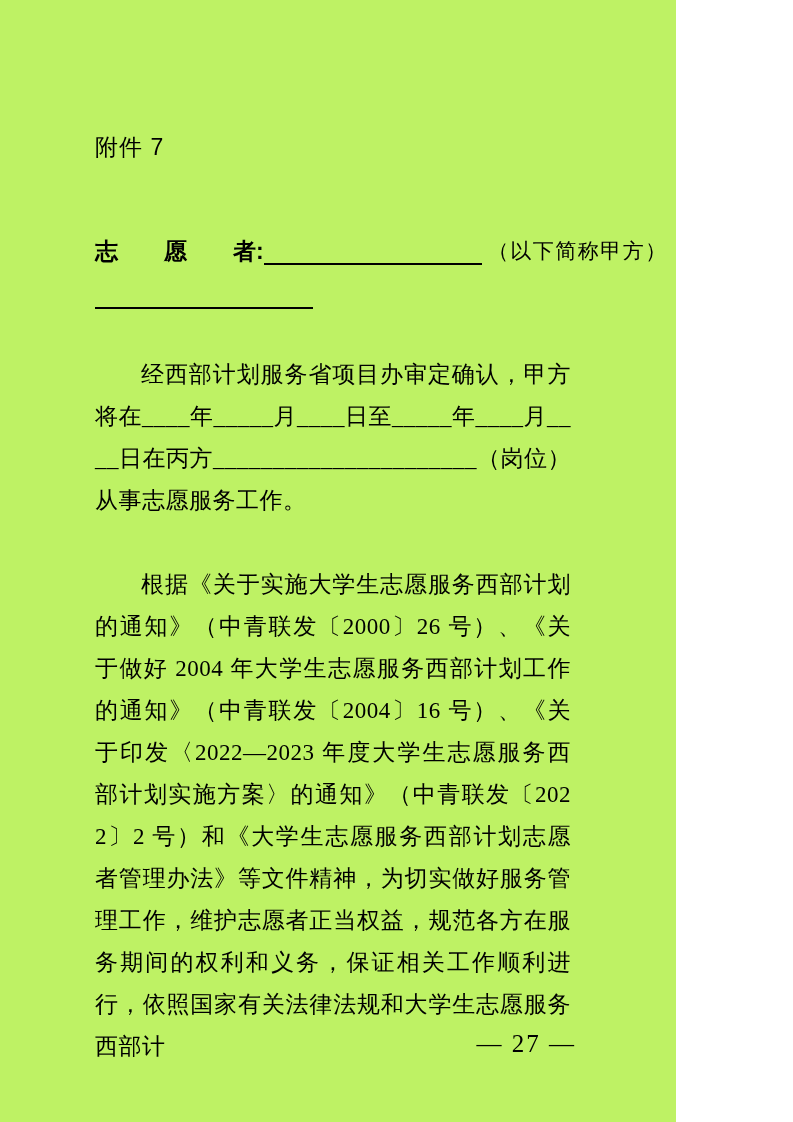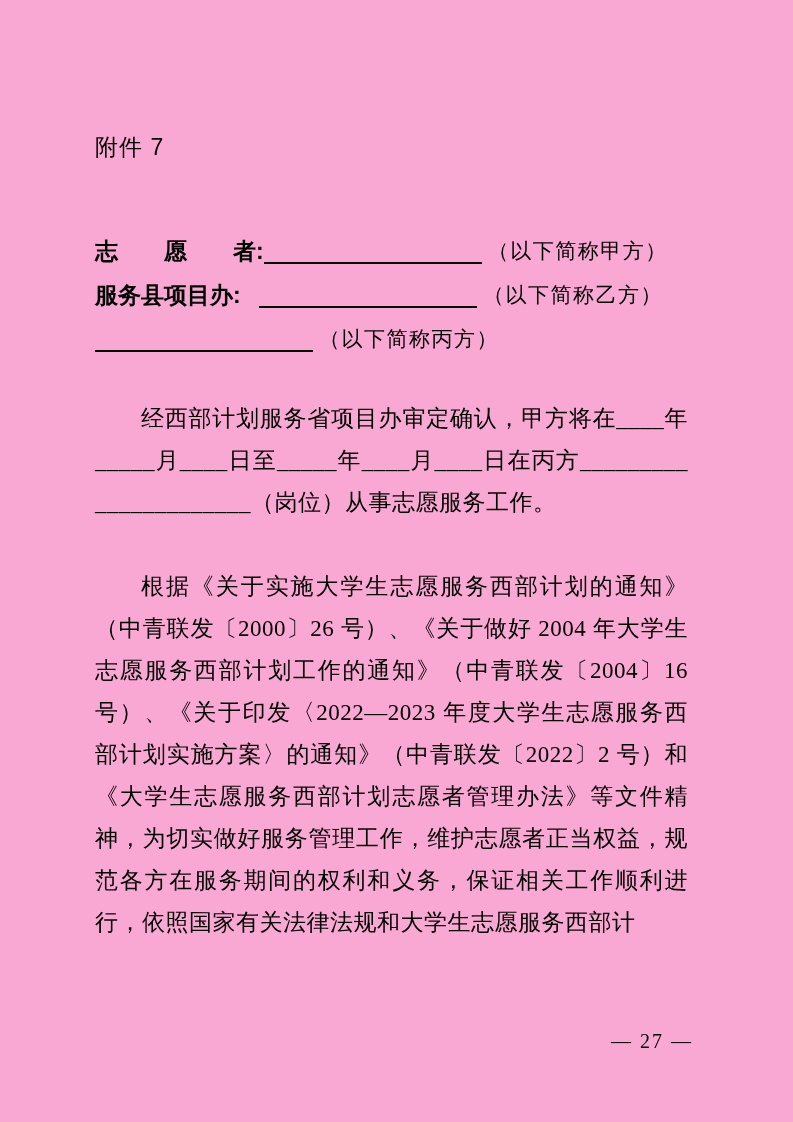--- a/index.html
+++ b/index.html
@@ -2,23 +2,23 @@
 <html lang="zh"><head>
 <meta charset="utf-8">
 <style>
   html, body {
     margin: 0;
     padding: 0;
     background: #ffffff;
   }
   .page {
     position: relative;
-    width: 793px;
+    width: 676px;
     height: 1122px;
-    background: #f9a8d4;
+    background: #bef264;
     color: #000000;
     overflow: hidden;
     font-family: "Liberation Serif", "DejaVu Serif", serif;
   }
   .attachment {
     margin: 132px 0 0 95px;
     font-family: "Liberation Sans", "DejaVu Sans", sans-serif;
     font-size: 23px;
     line-height: 30px;
     font-weight: 500;
@@ -31,21 +31,21 @@
     font-size: 31px;
     line-height: 44px;
     font-weight: 700;
     letter-spacing: 1px;
   }
   .parties {
     margin: 74px 93px 0 95px;
   }
   .party-row {
     display: flex;
-    align-items: flex-start;
+    align-items: center;
     height: 30px;
     margin-bottom: 14px;
   }
   .party-label {
     flex: 0 0 auto;
     min-width: 164px;
     font-family: "Liberation Sans", "DejaVu Sans", sans-serif;
     font-size: 23px;
     font-weight: 700;
     line-height: 30px;
@@ -80,50 +80,44 @@
   .para-first {
     margin-top: 44px;
   }
   .para-gap {
     margin-top: 42px;
   }
   .page-number {
     position: absolute;
     top: 1030px;
     right: 100px;
-    font-size: 20px;
+    font-size: 25px;
     letter-spacing: 2px;
     white-space: nowrap;
   }
 </style>
 </head>
 <body>
 
 <div class="page">
 
   <div class="attachment">附件 7</div>
 
 
   <div class="parties">
 
     <div class="party-row">
       <span class="party-label">志　　愿　　者:</span>
       <span class="party-blank"></span>
       <span class="party-suffix">（以下简称甲方）</span>
     </div>
 
-    <div class="party-row">
-      <span class="party-label">服务县项目办:</span>
-      <span class="party-blank"></span>
-      <span class="party-suffix">（以下简称乙方）</span>
-    </div>
 
     <div class="party-row">
       <span class="party-blank"></span>
-      <span class="party-suffix">（以下简称丙方）</span>
     </div>
 
   </div>
 
   <div class="bodytext">
     <p class="para para-first">经西部计划服务省项目办审定确认，甲方将在____年_____月____日至_____年____月____日在丙方______________________（岗位）从事志愿服务工作。</p>
     <p class="para para-gap">根据《关于实施大学生志愿服务西部计划的通知》（中青联发〔2000〕26 号）、《关于做好 2004 年大学生志愿服务西部计划工作的通知》（中青联发〔2004〕16 号）、《关于印发〈2022—2023 年度大学生志愿服务西部计划实施方案〉的通知》（中青联发〔2022〕2 号）和《大学生志愿服务西部计划志愿者管理办法》等文件精神，为切实做好服务管理工作，维护志愿者正当权益，规范各方在服务期间的权利和义务，保证相关工作顺利进行，依照国家有关法律法规和大学生志愿服务西部计</p>
   </div>
 
   <div class="page-number">— 27 —</div>

